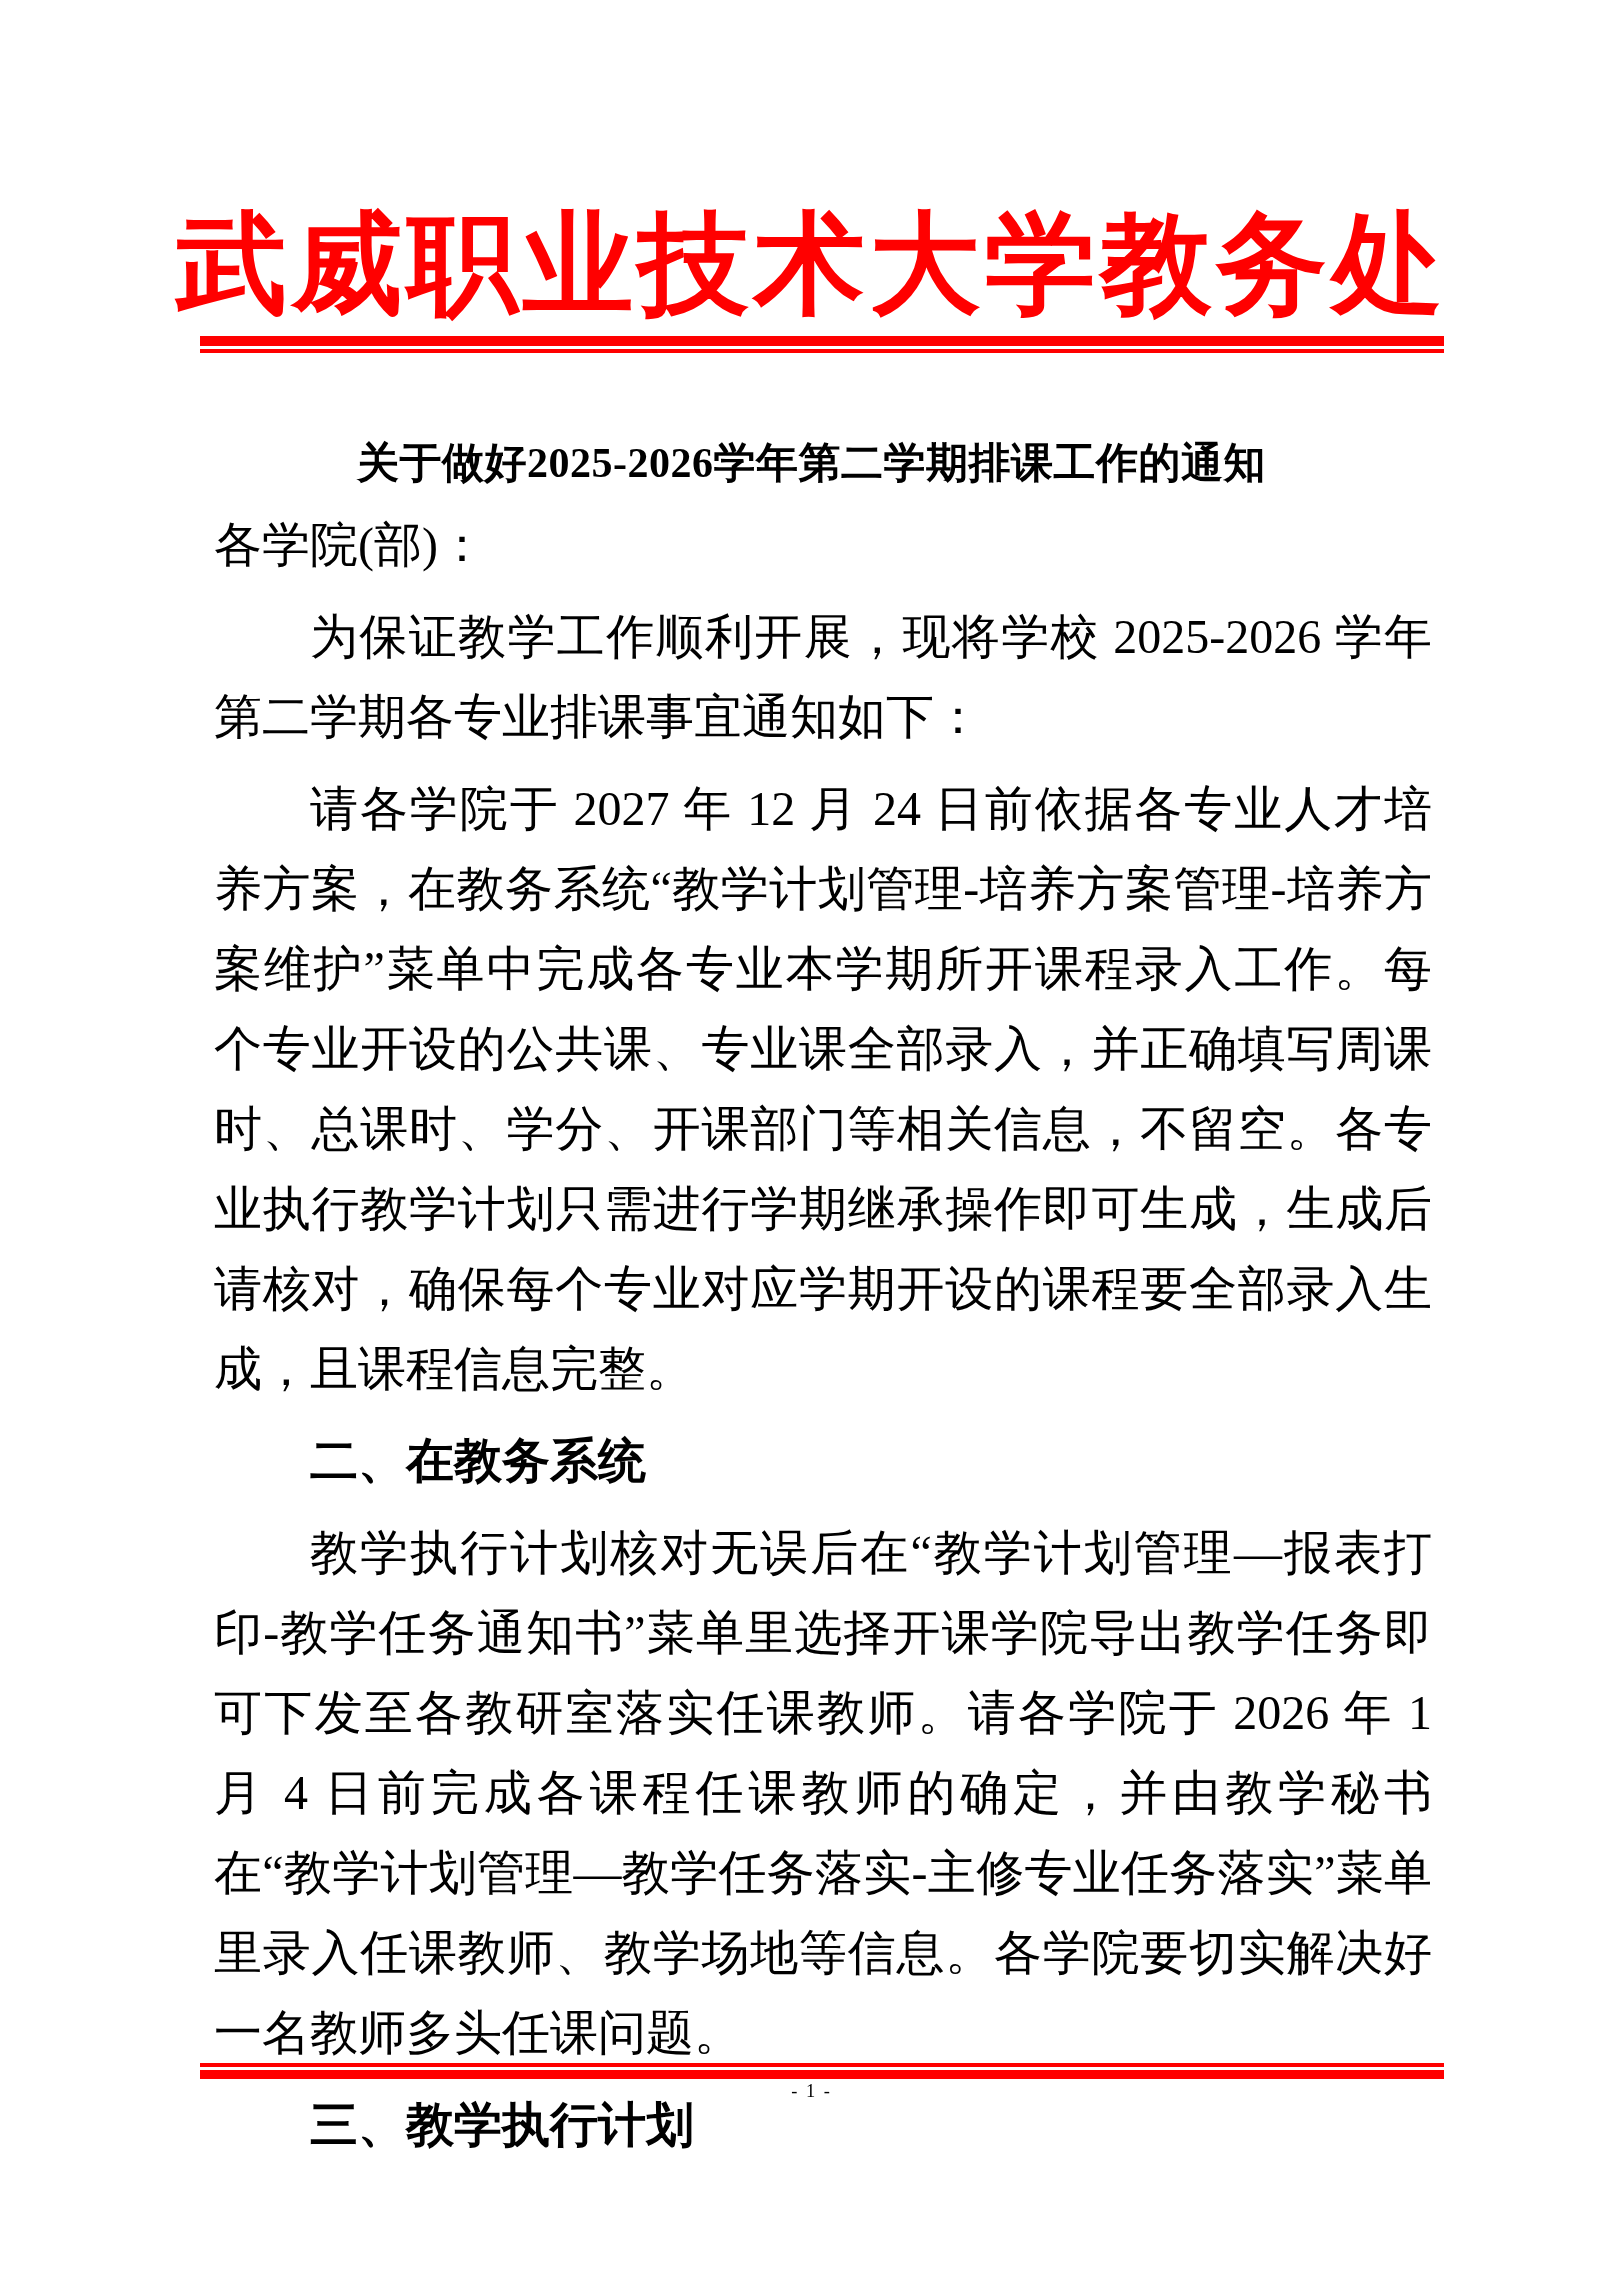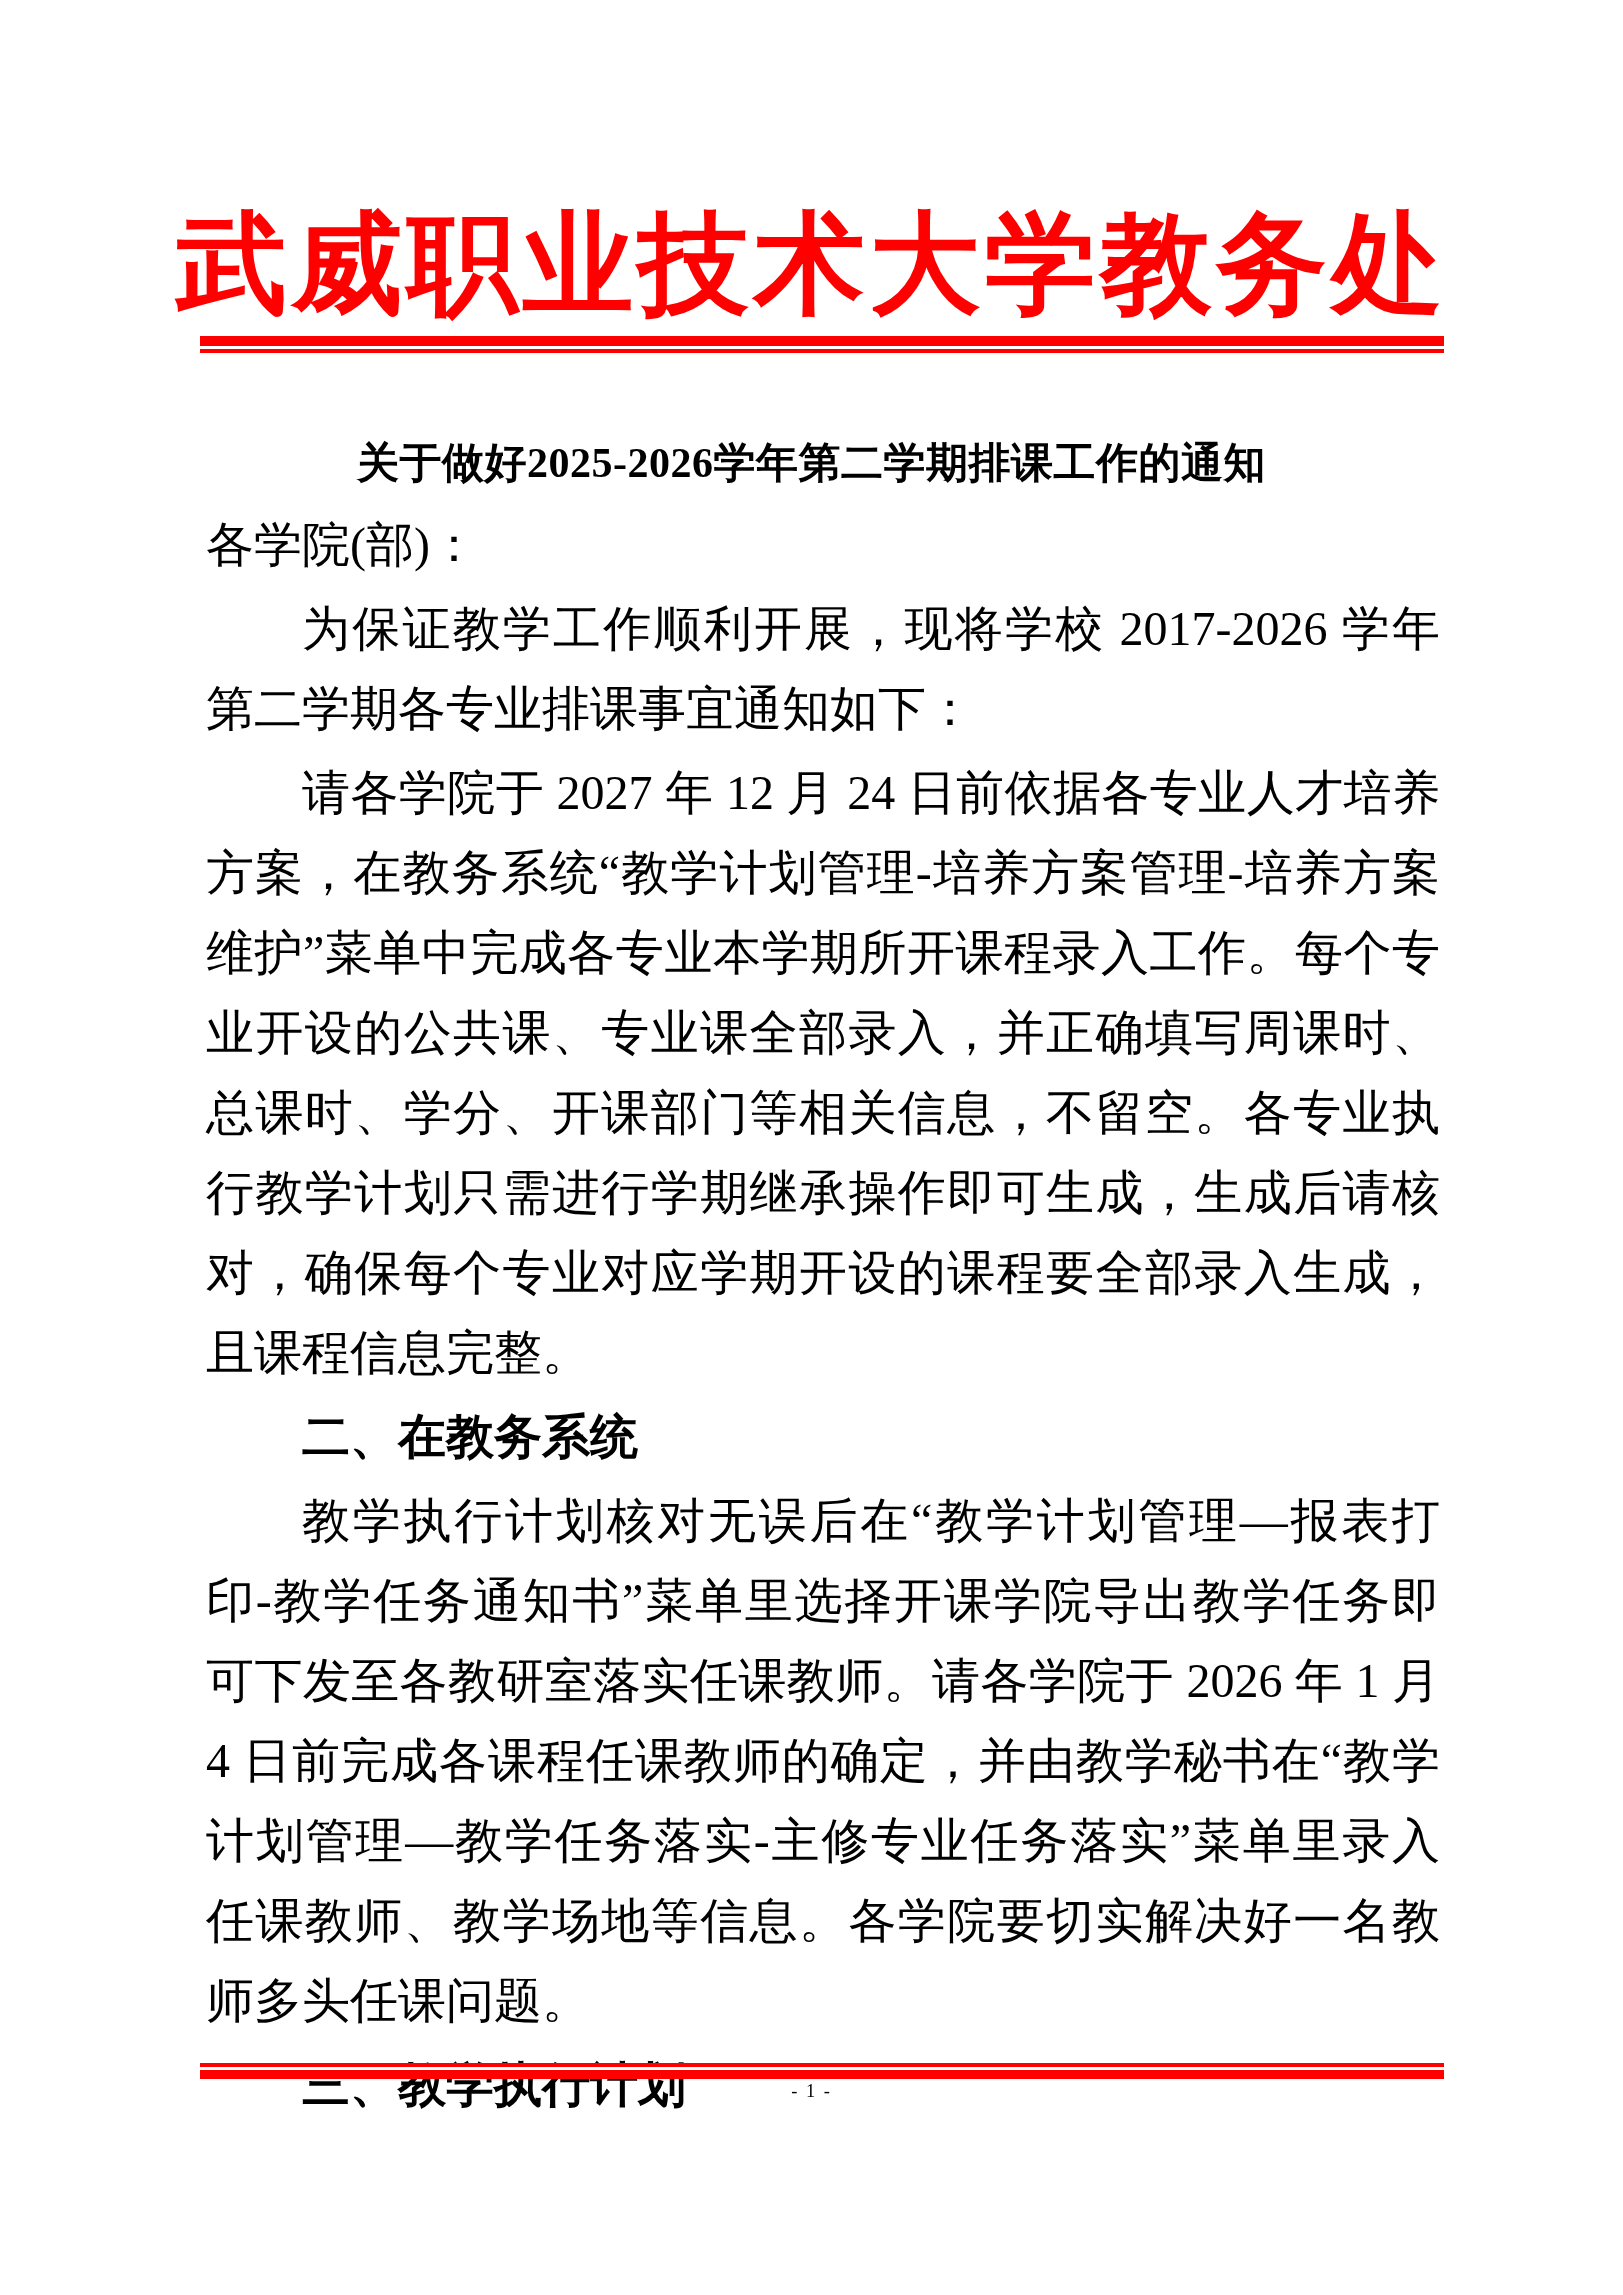--- a/index.html
+++ b/index.html
@@ -38,21 +38,21 @@
     font-weight:bold;
     letter-spacing:0.5px;
     white-space:nowrap;
   }
   .body-text{
     margin:16.4px 179px 0 202px;
     font-size:48px;
     line-height:80px;
     text-align:justify;
   }
-  .block{margin:4px;}
+  .block{margin:12px;}
   .indent{text-indent:2em;}
   .heading{font-weight:bold;}
   .footer-rules{
     position:absolute;
     left:200px;top:2063px;
     width:1244px;
   }
   .footer-rules .rule-thin{height:3.6px;}
   .footer-rules .rule-gap{height:3.1px;}
   .footer-rules .rule-thick{height:9.7px;}
@@ -76,21 +76,21 @@
   <div class="rules">
     <div class="rule-thick"></div>
     <div class="rule-gap"></div>
     <div class="rule-thin"></div>
   </div>
 
   <div class="doc-title">关于做好2025-2026学年第二学期排课工作的通知</div>
 
   <div class="body-text">
     <p class="block">各学院(部)：</p>
-    <p class="block indent">为保证教学工作顺利开展，现将学校 2017-2026 学年第二学期各专业排课事宜通知如下：</p>
+    <p class="block indent">为保证教学工作顺利开展，现将学校 2025-2026 学年第二学期各专业排课事宜通知如下：</p>
     <p class="block indent">请各学院于 2027 年 12 月 24 日前依据各专业人才培养方案，在教务系统“教学计划管理-培养方案管理-培养方案维护”菜单中完成各专业本学期所开课程录入工作。每个专业开设的公共课、专业课全部录入，并正确填写周课时、总课时、学分、开课部门等相关信息，不留空。各专业执行教学计划只需进行学期继承操作即可生成，生成后请核对，确保每个专业对应学期开设的课程要全部录入生成，且课程信息完整。</p>
     <p class="block indent heading">二、在教务系统</p>
     <p class="block indent">教学执行计划核对无误后在“教学计划管理—报表打印-教学任务通知书”菜单里选择开课学院导出教学任务即可下发至各教研室落实任课教师。请各学院于 2026 年 1 月 4 日前完成各课程任课教师的确定，并由教学秘书在“教学计划管理—教学任务落实-主修专业任务落实”菜单里录入任课教师、教学场地等信息。各学院要切实解决好一名教师多头任课问题。</p>
     <p class="block indent heading">三、教学执行计划</p>
   </div>
 
   <div class="footer-rules">
     <div class="rule-thin"></div>
     <div class="rule-gap"></div>
     <div class="rule-thick"></div>

